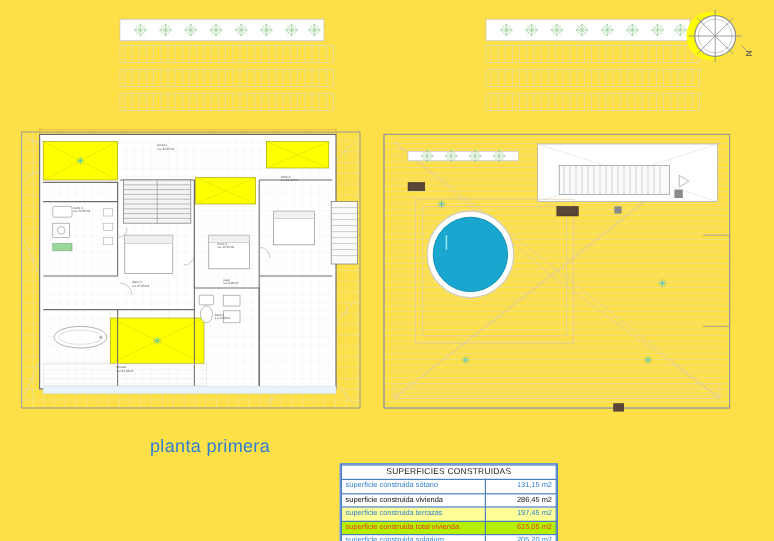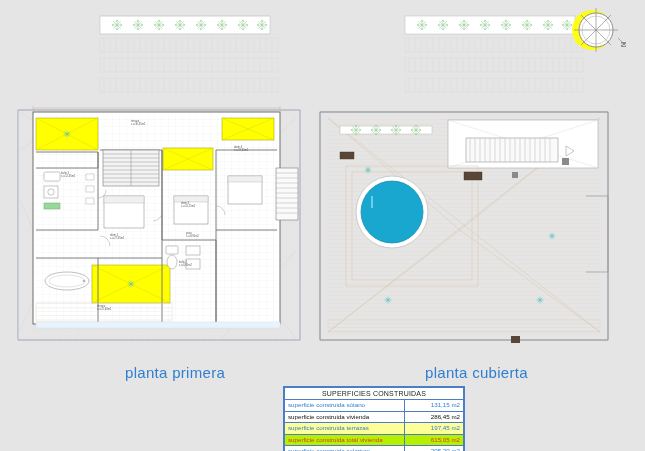--- a/index.html
+++ b/index.html
@@ -1,19 +1,19 @@
 <!DOCTYPE html>
 <html><head>
 <meta charset="utf-8">
 <style>
   html,body{margin:0;padding:0;background:#ffffff;}
   body{width:645px;height:451px;overflow:hidden;
        font-family:"Liberation Sans", sans-serif;
        position:relative;background:#fdfdfd;}
-  #sheet{position:absolute;inset:0;background:#e5e5e5;}
+  #sheet{position:absolute;inset:0;background:#fde047;}
   .lbl{position:absolute;color:#5a5a5a;font-size:2.6px;line-height:1.25;
        white-space:nowrap;letter-spacing:0px;}
   .lbl b{font-weight:400;display:block;}
   .plan-title{position:absolute;color:#2f7fd1;font-size:15px;
               font-family:"Liberation Sans",sans-serif;letter-spacing:.3px;}
 
   
   .planwrap{position:absolute;}
   svg{display:block;overflow:visible;}
 
@@ -381,21 +381,20 @@
       <g fill="none" stroke="#9a9a9a" stroke-width="0.7">
         <path d="M286 196 H308 V272 H286"></path>
       </g>
 
       <g>
         <rect x="28" y="320" width="272" height="12" fill="url(#deck2)" stroke="#dcd2c4" stroke-width="0.4"></rect>
       </g>
     </svg>
   </div>
 
-  <div class="plan-title" style="left:425px;top:364px;">planta cubierta</div>
 
   <div id="compass">
     <svg width="62" height="58" viewBox="0 0 62 58">
       <path d="M26 6 a20 20 0 0 0 0 40 a20 20 0 0 0 0 -40 Z" fill="#ffff00" opacity=".9"></path>
       <circle cx="30" cy="26" r="17" fill="#ffffff" stroke="#8d8d8d" stroke-width="1"></circle>
       <circle cx="30" cy="26" r="14" fill="none" stroke="#b5b5b5" stroke-width="0.6"></circle>
       <g stroke="#8d8d8d" stroke-width="0.7" fill="none">
         <path d="M30 4 V48 M8 26 H52"></path>
         <path d="M15 11 L45 41 M45 11 L15 41"></path>
       </g>

